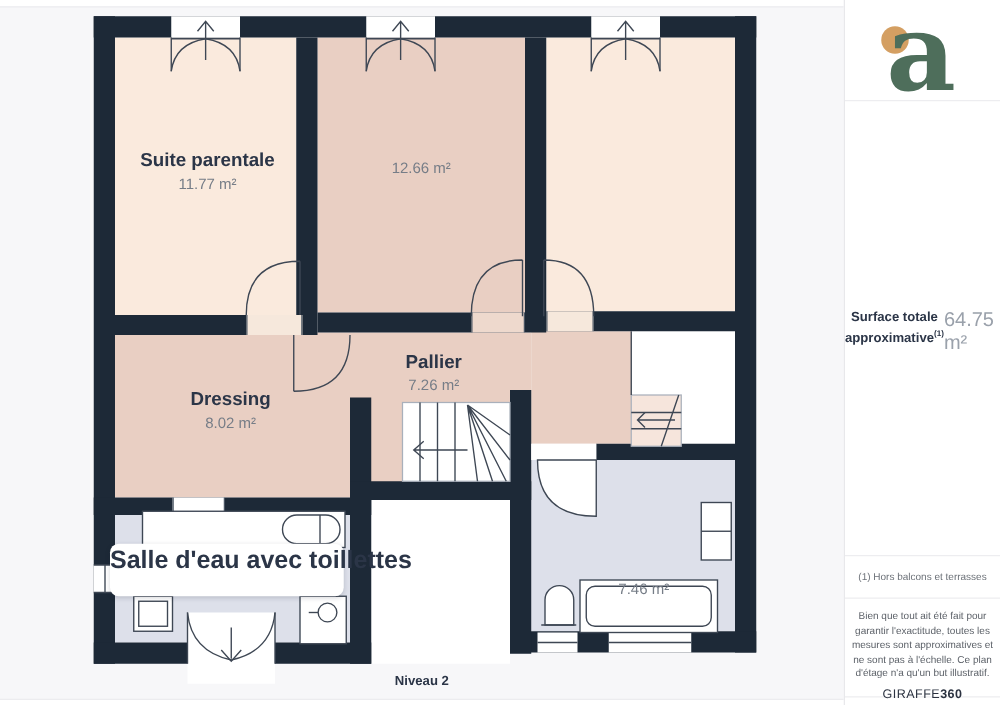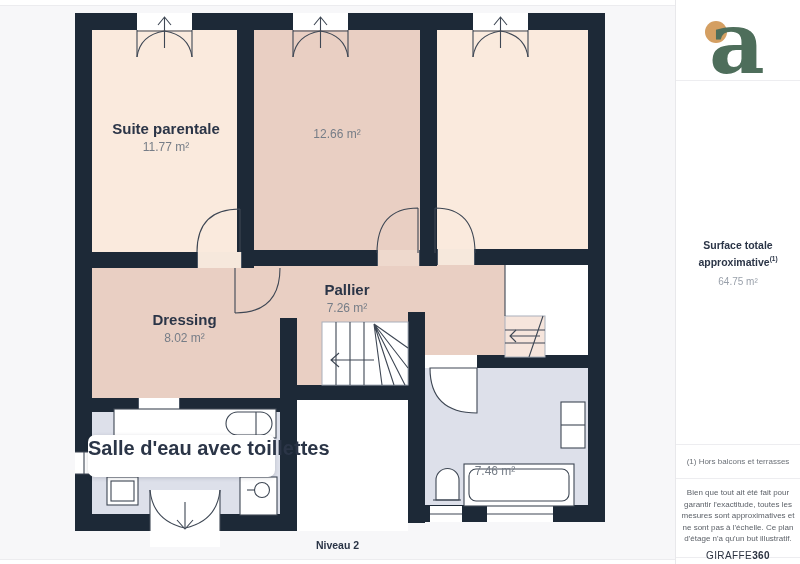--- a/index.html
+++ b/index.html
@@ -32,26 +32,26 @@
   .lvl{font-size:10.5px;font-weight:700;color:var(--text_dark,#2b3547);text-align:center;}
   
   .sidebar{position:absolute;left:675px;top:0;width:125px;height:564px;background:#fff;
            border-left:1px solid #e8e8eb;box-sizing:border-box;}
   .sec{position:absolute;left:0;width:100%;border-bottom:1px solid #ededf0;box-sizing:border-box;}
   .sec-logo{top:0;height:81px;}
   .logo-dot{position:absolute;left:29px;top:21px;width:22px;height:22px;border-radius:50%;
             background:var(--logo_orange,#d49f62);}
   .logo-a{position:absolute;left:33px;top:0;height:81px;font-family:"DejaVu Serif",serif;
           font-weight:700;font-size:86px;line-height:86px;color:var(--logo_green,#4e6e5b);}
-  .sec-surface{top:81px;height:364px;display:flex;flex-direction:column;
+  .sec-surface{top:81px;height:364px;display:flex;flex-direction:row;
                align-items:center;justify-content:center;}
   .s-title{font-size:10.5px;font-weight:700;color:var(--text_dark,#2b3547);
            line-height:14px;text-align:center;}
   .s-title sup{font-size:6.5px;}
-  .s-value{font-size:10px;color:#9aa1ab;margin-top:7px;}
+  .s-value{font-size:16px;color:#9aa1ab;margin-top:7px;}
   .sec-footnote{top:445px;height:34px;display:flex;align-items:center;justify-content:center;}
   .footnote{font-size:8px;color:#6c7178;}
   .sec-legal{top:479px;height:79px;text-align:center;}
   .disclaimer{font-size:8px;color:#5d6269;line-height:11.5px;width:118px;margin:8px auto 0;}
   .brand{margin-top:5px;font-size:10px;color:#2b3240;letter-spacing:.4px;}
   .brand .b1{font-weight:500;}
   .brand .b2{font-weight:800;}
 </style>
 </head>
 <body>
@@ -194,21 +194,21 @@
     <div class="rname">Pallier</div>
     <div class="rarea">7.26 m²</div>
   </div>
   <div class="room-label" style="left:107px;top:312px;width:155px;">
     <div class="rname">Dressing</div>
     <div class="rarea">8.02 m²</div>
   </div>
   <div class="card" style="left:88px;top:435px;width:187px;height:42px;">
     <div class="rname">Salle d'eau avec toillettes</div>
   </div>
-  <div class="room-label" style="left:450px;top:464px;width:90px;">
+  <div class="room-label" style="left:470px;top:464px;width:90px;">
     <div class="rarea" style="margin-top:0;">7.46 m²</div>
   </div>
   <div class="lvl" style="left:280px;top:539px;width:115px;">Niveau 2</div>
 
   <aside class="sidebar">
     <div class="sec sec-logo">
       <span class="logo-dot"></span>
       <span class="logo-a">a</span>
     </div>
     <div class="sec sec-surface">

